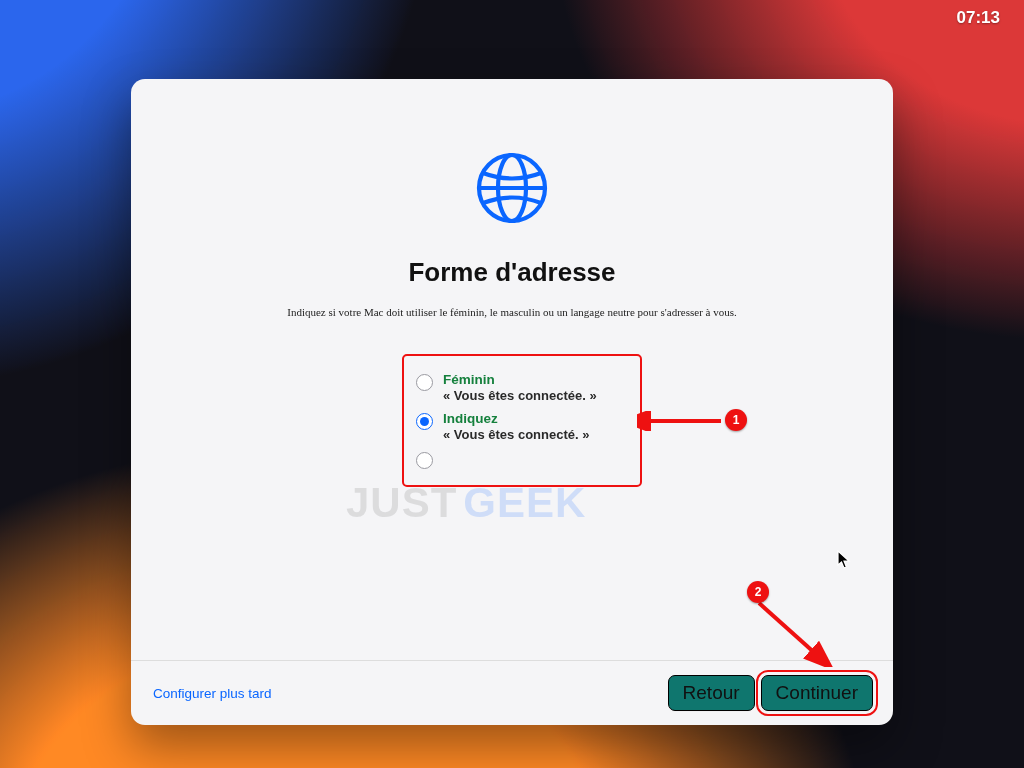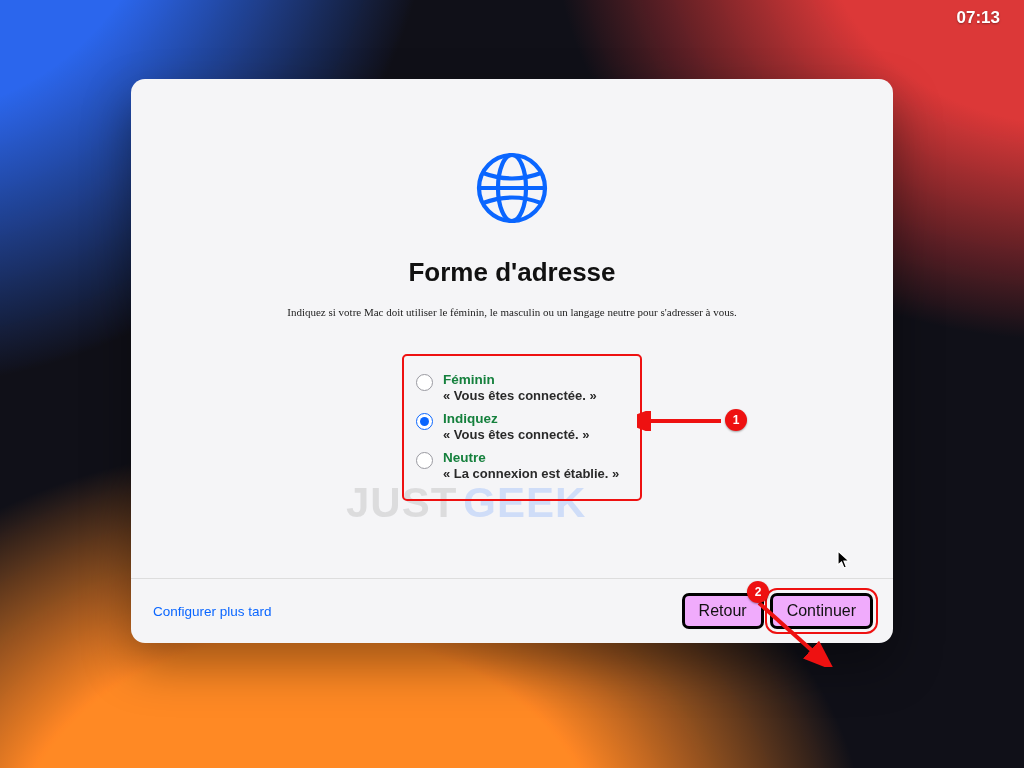--- a/index.html
+++ b/index.html
@@ -9,21 +9,21 @@
     background:
       radial-gradient(900px 650px at 30% 110%, #ff8a2a 0%, #ff8a2a 32%, rgba(255,138,42,0) 62%),
       radial-gradient(900px 720px at 105% -10%, #d63a3a 0%, #d63a3a 28%, rgba(214,58,58,0) 58%),
       radial-gradient(900px 900px at -10% -20%, #2e66e6 0%, #2e66e6 30%, rgba(46,102,230,0) 60%),
       linear-gradient(#101018,#101018);
     filter:saturate(1.05);
   }
   .clock{position:absolute;top:8px;right:24px;color:#fff;font-weight:700;font-size:17px;
     text-shadow:0 1px 2px rgba(0,0,0,.35);}
   
-  .sheet{position:absolute;left:131px;top:79px;width:762px;height:564px;
+  .sheet{position:absolute;left:131px;top:79px;width:762px;height:646px;
     background:#f5f5f7;border-radius:14px;box-shadow:0 22px 48px rgba(0,0,0,.38);
     display:flex;flex-direction:column;}
   .sheet-body{flex:1;position:relative;}
   .hero{position:absolute;left:0;right:0;top:72px;text-align:center;}
   .globe{display:inline-block;}
   .title{font-size:26px;font-weight:700;color:#111;margin-top:28px;}
   .subtitle{font-size:11px;color:#222;line-height:1.5;margin:16px auto 0;max-width:470px;font-family:Liberation Serif, serif;}
   
   .radio-box{position:absolute;left:271px;top:275px;width:220px;padding:8px 8px 10px 8px;
     border:2px solid #e11;border-radius:5px;}
@@ -33,22 +33,22 @@
   .radio.selected{border-color:#0a66ff;}
   .radio.selected:after{content:"";position:absolute;inset:3px;border-radius:50%;background:#0a66ff;}
   .opt-texts{display:flex;flex-direction:column;}
   .opt-label{font-size:13.5px;font-weight:700;color:#15803d;}
   .opt-example{font-size:13px;color:#2a2a2a;margin-top:1px;font-weight:bold;}
   
   .footer{height:64px;border-top:1px solid #ddd;display:flex;align-items:center;
     padding:0 20px;gap:6px;}
   .link{background:none;border:none;color:#0a66ff;font-size:13.5px;padding:4px 2px;cursor:pointer;}
   .spacer{flex:1;}
-  .btn{background:#f0abfc;border:3px solid #000000;border-radius:7px;padding:6px 14px;
-    font-size:16px;color:#111;cursor:pointer;box-shadow:0 1px 0 rgba(0,0,0,.02);}
+  .btn{background:#0f766e;border:1px solid #000000;border-radius:7px;padding:6px 14px;
+    font-size:19px;color:#111;cursor:pointer;box-shadow:0 1px 0 rgba(0,0,0,.02);}
   .btn.primary-outline{outline:2px solid #e11;outline-offset:3px;border-radius:7px;}
   
   .wm{position:absolute;left:215px;top:400px;font-size:42px;font-weight:800;letter-spacing:1px;
     user-select:none;pointer-events:none;white-space:nowrap;}
   .wm .a{color:rgba(0,0,0,.10);}  
   .wm .b{color:rgba(10,102,255,.16);border-radius:5px;padding:0 6px 4px 6px;} 
   .wm .b-wrap{display:inline-block;position:relative;}
   .wm .b-wrap:before{content:"";position:absolute;inset:2px -2px 2px -2px;
     background:rgba(10,102,255,.15);border-radius:5px;z-index:-1;}
   
@@ -97,24 +97,20 @@
       </label>
       <label class="opt">
         <span class="radio selected"></span>
         <span class="opt-texts">
           <span class="opt-label">Indiquez</span>
           <span class="opt-example">« Vous êtes connecté. »</span>
         </span>
       </label>
       <label class="opt">
         <span class="radio"></span>
-        <span class="opt-texts">
-          <span class="opt-label">Neutre</span>
-          <span class="opt-example">« La connexion est établie. »</span>
-        </span>
       </label>
     </div>
 
     <svg class="arrow" style="left:506px;top:332px;" width="90" height="20">
       <defs>
           <marker id="ah1" markerWidth="10" markerHeight="10" refX="2" refY="3" orient="auto">
         <path d="M0,0 L0,6 L8,3 z" fill="#e11"></path>
           </marker>
         </defs>
       <line x1="84" y1="10" x2="6" y2="10" stroke="#e11" stroke-width="4" marker-end="url(#ah1)"></line>

